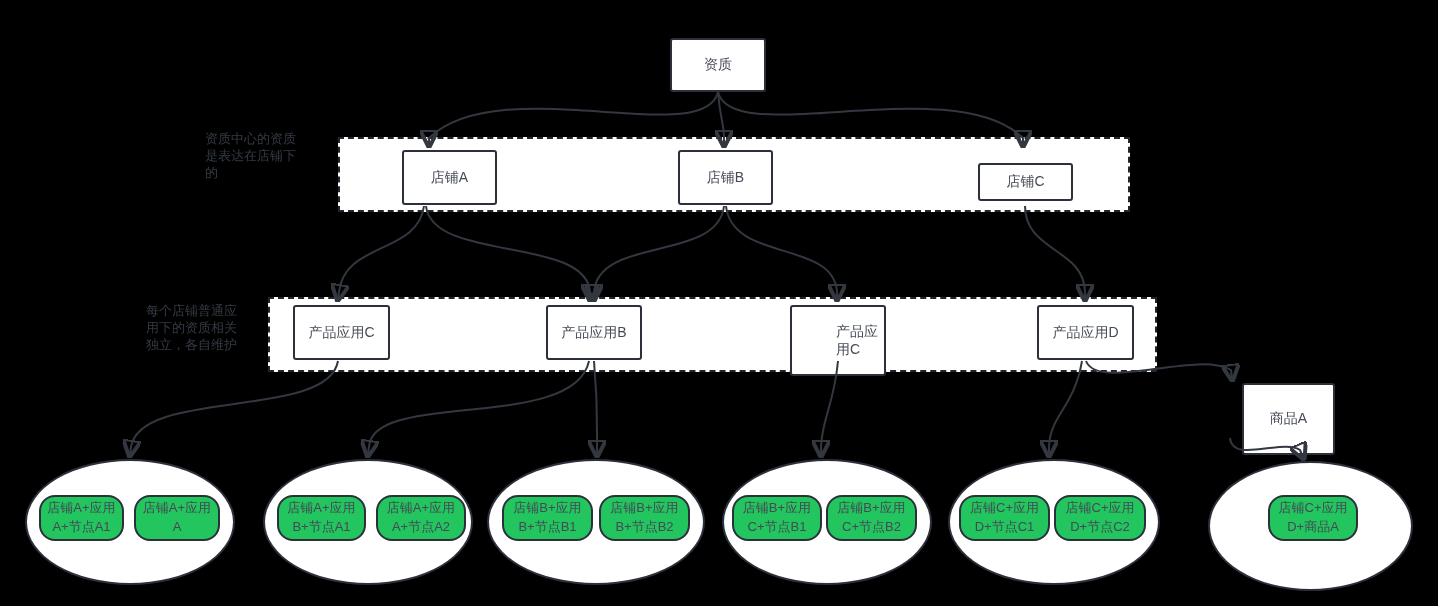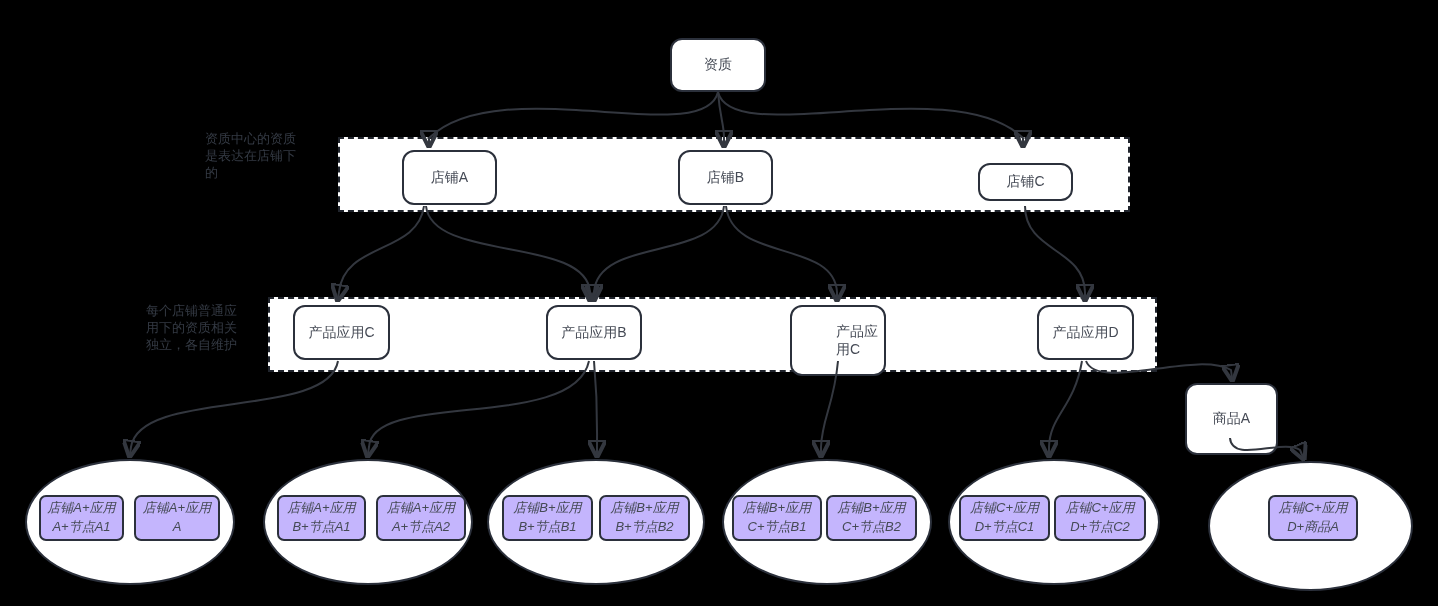--- a/index.html
+++ b/index.html
@@ -12,43 +12,42 @@
   
   .group{
     background:#ffffff;
     border:2px dashed #20242c;
     z-index:1;
   }
   
   .node{
     background:#ffffff;
     border:2px solid #2b303b;
-    border-radius:12px;
+    border-radius:3px;
     display:flex;align-items:center;justify-content:center;
     font-size:14px;color:#454a55;
     z-index:2;
   }
   
   .ellipse{
     background:#ffffff;
     border:2.5px solid #2b303b;
     border-radius:50%;
     z-index:1;
   }
   
   .leaf{
-    background:#c4b5fd;
+    background:#22c55e;
     border:2px solid #2b303b;
-    border-radius:7px;
+    border-radius:16px;
     display:flex;align-items:center;justify-content:center;
     text-align:center;
     font-size:13px;line-height:1.45;color:#454a55;
     white-space:pre-line;
     z-index:2;
-    font-style:italic;
   }
   
   .note{
     color:#343a44;
     font-size:13px;line-height:17px;
     white-space:pre-line;
     z-index:2;
   }
   svg.wires{position:absolute;left:0;top:0;z-index:3;pointer-events:none;}
   svg.wires path{fill:none;stroke:#33373f;stroke-width:2px;}
@@ -79,21 +78,21 @@
 <div class="abs node" style="left:546px;top:305px;width:96px;height:55px;">
   <span>产品应用B</span>
 </div>
 <div class="abs node" style="left:790px;top:305px;width:96px;height:71px;padding-left:44px;">
   <span>产品应用C</span>
 </div>
 <div class="abs node" style="left:1037px;top:305px;width:97px;height:55px;">
   <span>产品应用D</span>
 </div>
 
-<div class="abs node" style="left:1185px;top:383px;width:93px;height:72px;">
+<div class="abs node" style="left:1242px;top:383px;width:93px;height:72px;">
   <span>商品A</span>
 </div>
 
 <div class="abs note" style="left:205px;top:130px;width:122px;">资质中心的资质
 是表达在店铺下
 的</div>
 <div class="abs note" style="left:146px;top:302px;width:110px;">每个店铺普通应
 用下的资质相关
 独立，各自维护</div>
 

